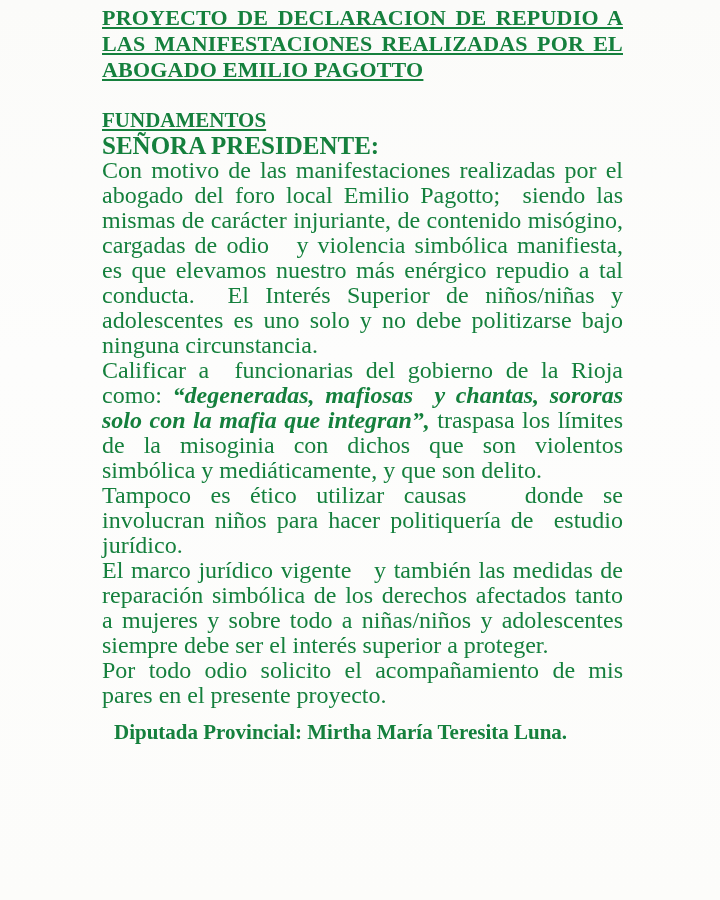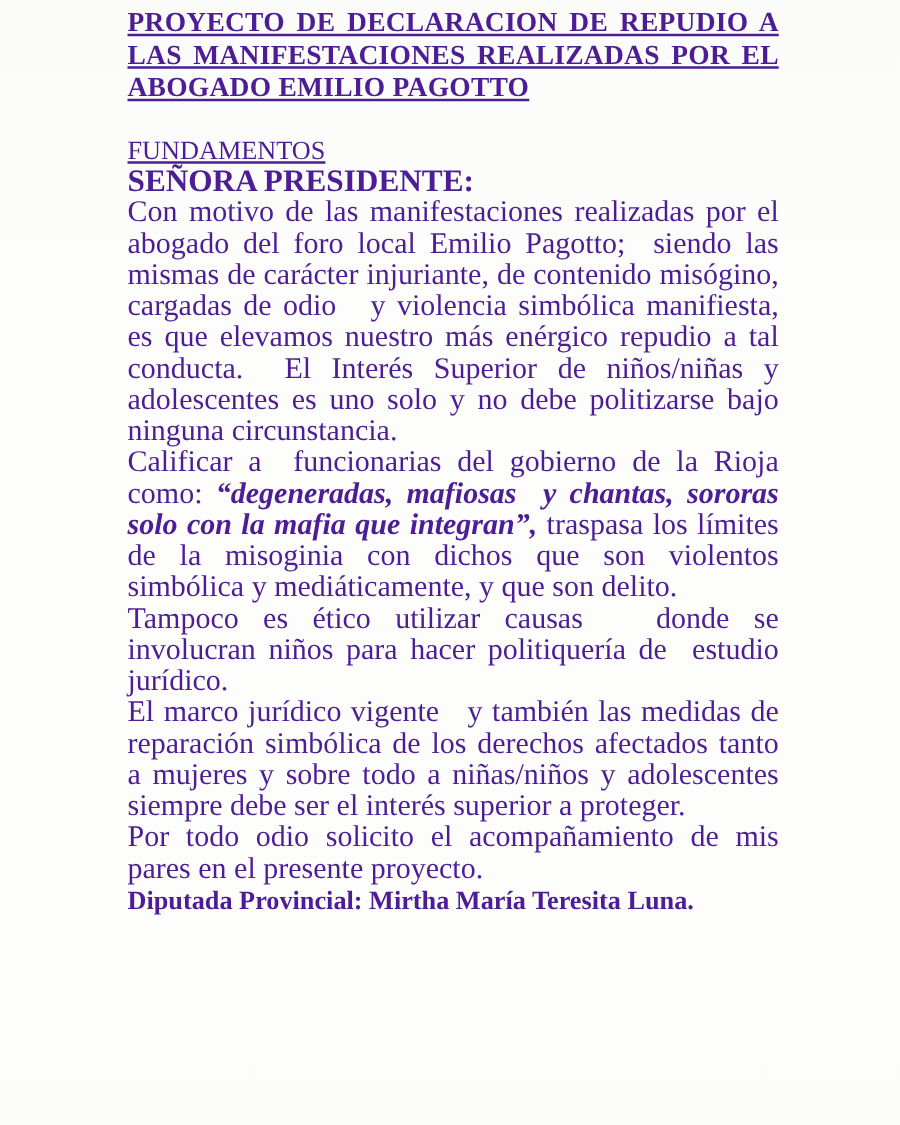--- a/index.html
+++ b/index.html
@@ -12,35 +12,35 @@
     position: relative;
     background: linear-gradient(180deg, #fbfbf9 0%, #fdfdfc 40%, #fcfcfa 100%);
     font-family: "Liberation Serif", serif;
     overflow: hidden;
   }
   .page {
     position: absolute;
     left: 102px;
     top: 5px;
     width: 521px;
-    color: #4c1d95;
+    color: #15803d;
   }
   .title {
     font-size: 22px;
     line-height: 26px;
     font-weight: bold;
     text-decoration: underline;
     text-align: justify;
     margin: 0 0 25px 0;
     letter-spacing: 0.2px;
   }
   .heading {
     font-size: 21px;
     line-height: 25px;
-    font-weight: normal;
+    font-weight: bold;
     text-decoration: underline;
     margin: 0;
   }
   .salutation {
     font-size: 25px;
     line-height: 25px;
     font-weight: bold;
     margin: 0;
   }
   p.body-para {
@@ -51,21 +51,21 @@
     white-space: pre-wrap;
   }
   .bold-italic {
     font-weight: bold;
     font-style: italic;
   }
   p.signature {
     font-size: 21px;
     line-height: 25px;
     font-weight: bold;
-    margin: 0;
+    margin: 12px;
     white-space: pre-wrap;
   }
 </style>
 </head>
 <body>
 
 <div class="page">
 
   <h1 class="title">PROYECTO DE DECLARACION DE REPUDIO A LAS MANIFESTACIONES REALIZADAS POR EL ABOGADO EMILIO PAGOTTO</h1>
 

